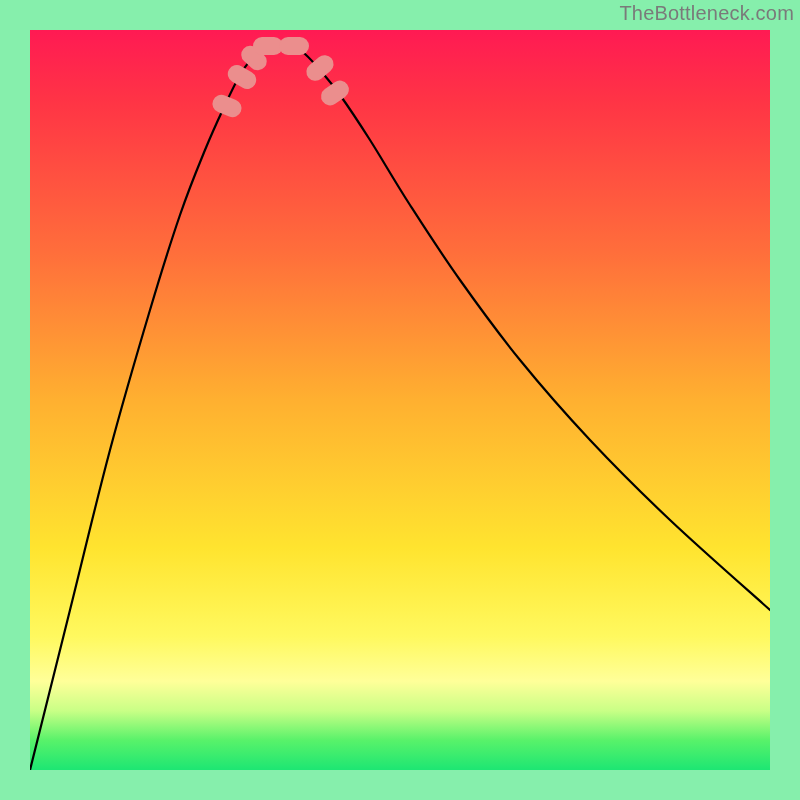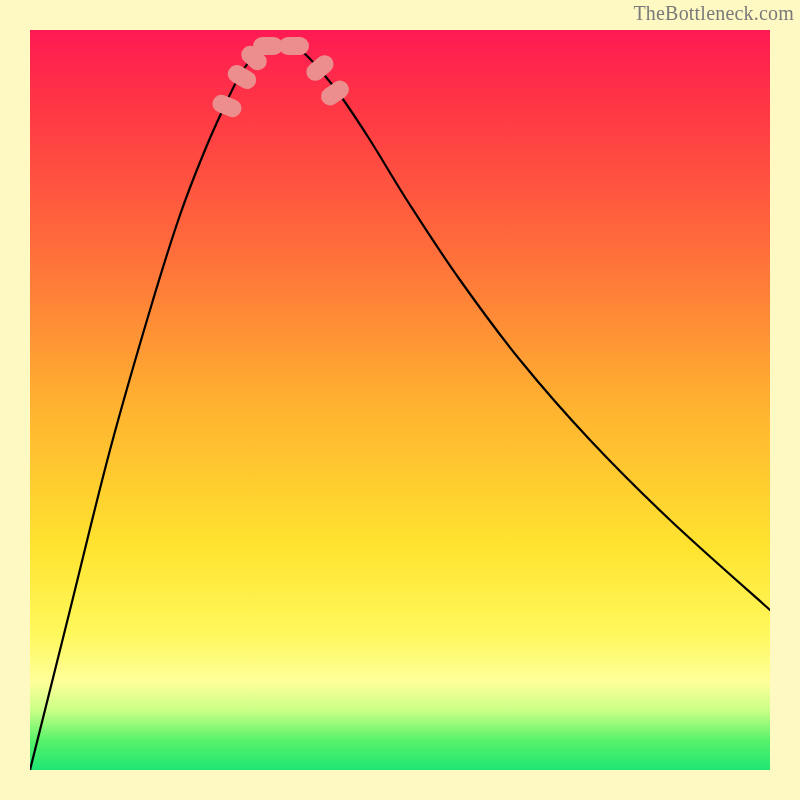--- a/index.html
+++ b/index.html
@@ -10,22 +10,21 @@
     background: #000;
     overflow: hidden;
     font-family: Arial, Helvetica, sans-serif;
   }
   .frame {
     position: absolute;
     left: 0;
     top: 0;
     width: 800px;
     height: 800px;
-    background: #fef9c3;
-    font-family: Liberation Serif, serif;
+    background: #86efac;
   }
   .plot-area {
     position: absolute;
     left: 30px;
     top: 30px;
     width: 740px;
     height: 740px;
     overflow: hidden;
   }
   .gradient {

